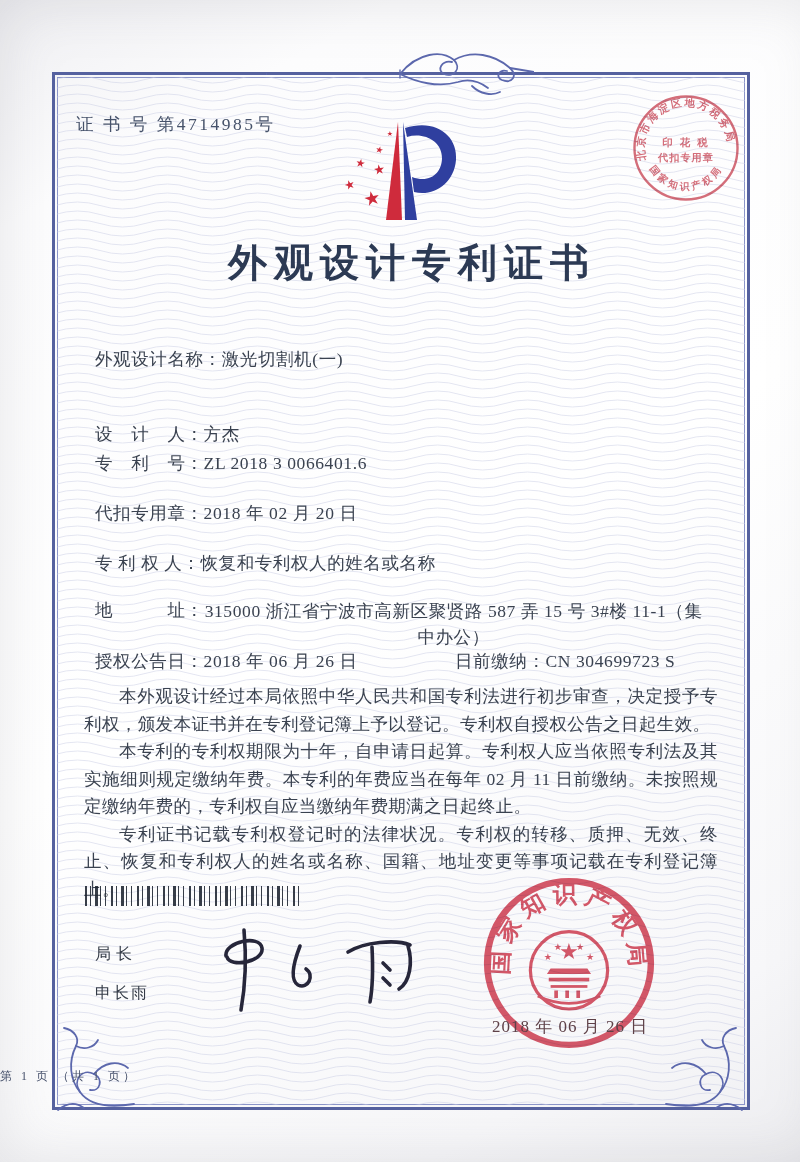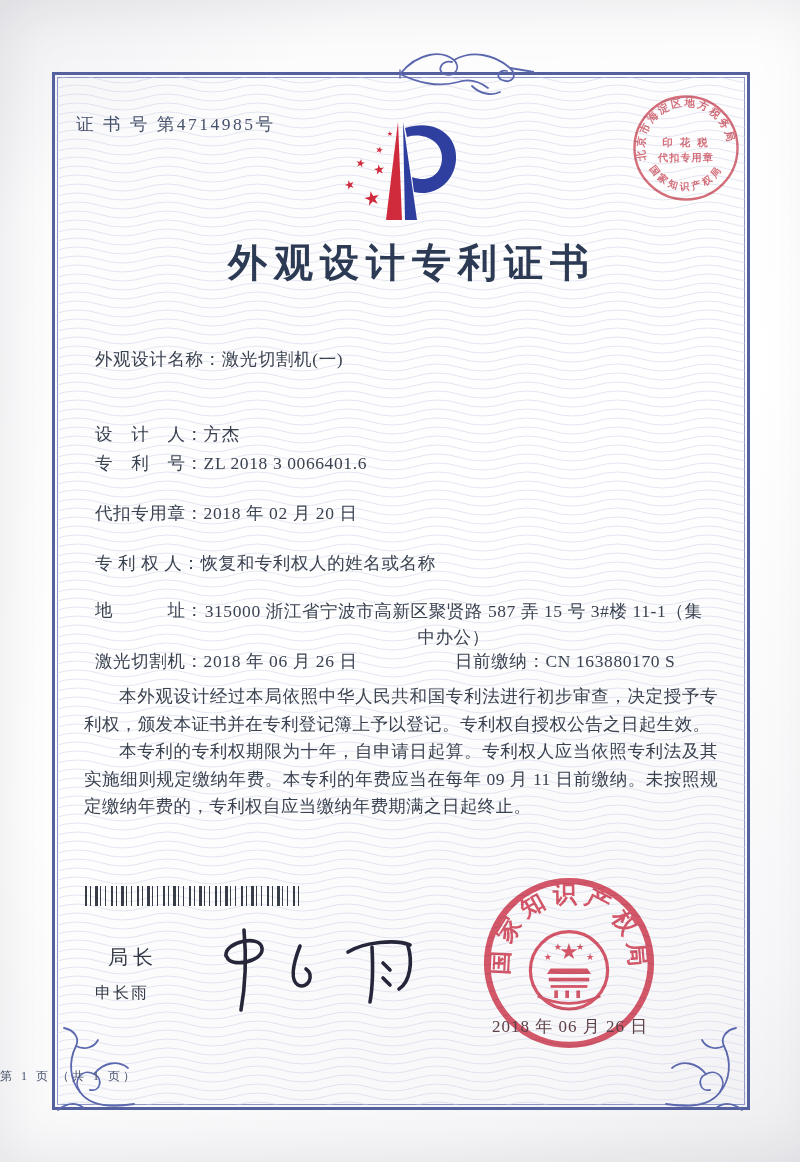--- a/index.html
+++ b/index.html
@@ -33,21 +33,21 @@
   .paras{left:84px;top:683px;width:634px;font-size:17.5px;line-height:27.5px;
          color:#3a4250;text-align:justify;letter-spacing:.4px;}
   .paras p{margin:0;text-indent:2em;}
   
   .barcode{left:85px;top:886px;width:216px;height:20px;opacity:.88;
     background:repeating-linear-gradient(90deg,
       #1d2430 0 2px,transparent 2px 5px,#1d2430 5px 6px,transparent 6px 10px,
       #1d2430 10px 13px,transparent 13px 15px,#1d2430 15px 16px,transparent 16px 20px,
       #1d2430 20px 21px,transparent 21px 26px);}
   
-  .sig-title{left:95px;top:944px;font-size:20px;letter-spacing:5px;color:#333a46;margin-left:13px;}
+  .sig-title{left:95px;top:944px;font-size:16px;letter-spacing:5px;color:#333a46;}
   .sig-name{left:95px;top:983px;font-size:16px;letter-spacing:2px;color:#333a46;}
   .autograph{left:200px;top:922px;}
   
   .main-seal{left:477px;top:871px;mix-blend-mode:multiply;}
   .seal-date{left:492px;top:1015px;font-size:17px;letter-spacing:1px;color:#5e4148;}
   
   .footer{left:0;right:0;top:1068px;text-align:left;font-size:12px;
           letter-spacing:3px;color:#46516b;}
   .orn{color:#5c68ad;}
 </style>
@@ -155,29 +155,30 @@
   <div class="abs field-row r4">
     <span class="lbl">代扣专用章：</span><span class="val">2018 年 02 月 20 日</span>
   </div>
   <div class="abs field-row r5">
     <span class="lbl">专 利 权 人：</span><span class="val">恢复和专利权人的姓名或名称</span>
   </div>
   <div class="abs field-row r6">
     <span class="lbl">地　　　址：</span><span class="val">315000 浙江省宁波市高新区聚贤路 587 弄 15 号 3#楼 11-1（集中办公）</span>
   </div>
   <div class="abs field-row r7">
-    <span class="lbl">激光切割机：</span><span class="val">2018 年 06 月 26 日</span>
+    <span class="lbl">授权公告日：</span><span class="val">2018 年 06 月 26 日</span>
     <span class="grant-no">
-      <span class="lbl">日前缴纳：</span><span class="val">CN 163880170 S</span>
+      <span class="lbl">日前缴纳：</span><span class="val">CN 304699723 S</span>
     </span>
   </div>
 
   <div class="abs paras">
     <p>本外观设计经过本局依照中华人民共和国专利法进行初步审查，决定授予专利权，颁发本证书并在专利登记簿上予以登记。专利权自授权公告之日起生效。</p>
-    <p>本专利的专利权期限为十年，自申请日起算。专利权人应当依照专利法及其实施细则规定缴纳年费。本专利的年费应当在每年 09 月 11 日前缴纳。未按照规定缴纳年费的，专利权自应当缴纳年费期满之日起终止。</p>
+    <p>本专利的专利权期限为十年，自申请日起算。专利权人应当依照专利法及其实施细则规定缴纳年费。本专利的年费应当在每年 02 月 11 日前缴纳。未按照规定缴纳年费的，专利权自应当缴纳年费期满之日起终止。</p>
+    <p>专利证书记载专利权登记时的法律状况。专利权的转移、质押、无效、终止、恢复和专利权人的姓名或名称、国籍、地址变更等事项记载在专利登记簿上。</p>
   </div>
 
   <div class="abs barcode"></div>
 
   <div class="abs sig-title">局长</div>
   <div class="abs sig-name">申长雨</div>
 
   <svg class="abs autograph" width="230" height="95" viewBox="0 0 230 95">
     <g fill="none" stroke="#26263a" stroke-width="3.6" stroke-linecap="round" stroke-linejoin="round">
       <path d="M26,34 C24,20 60,12 62,26 C64,40 30,46 27,35"></path>

